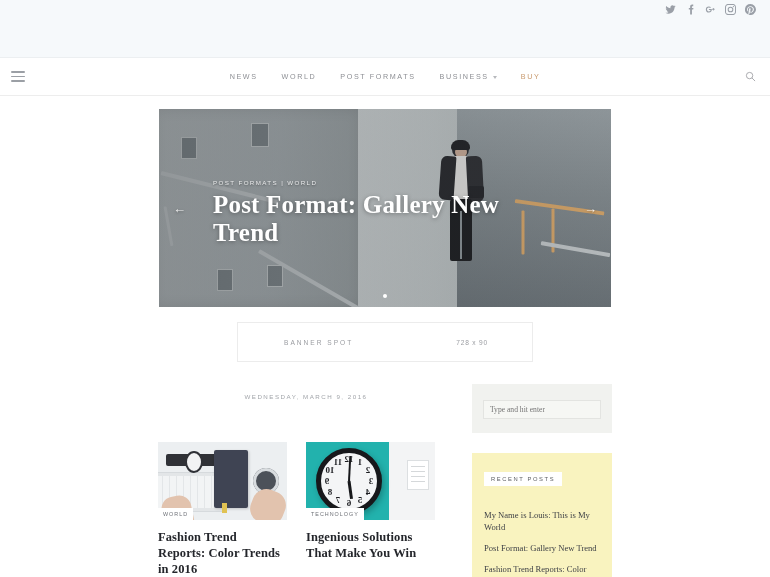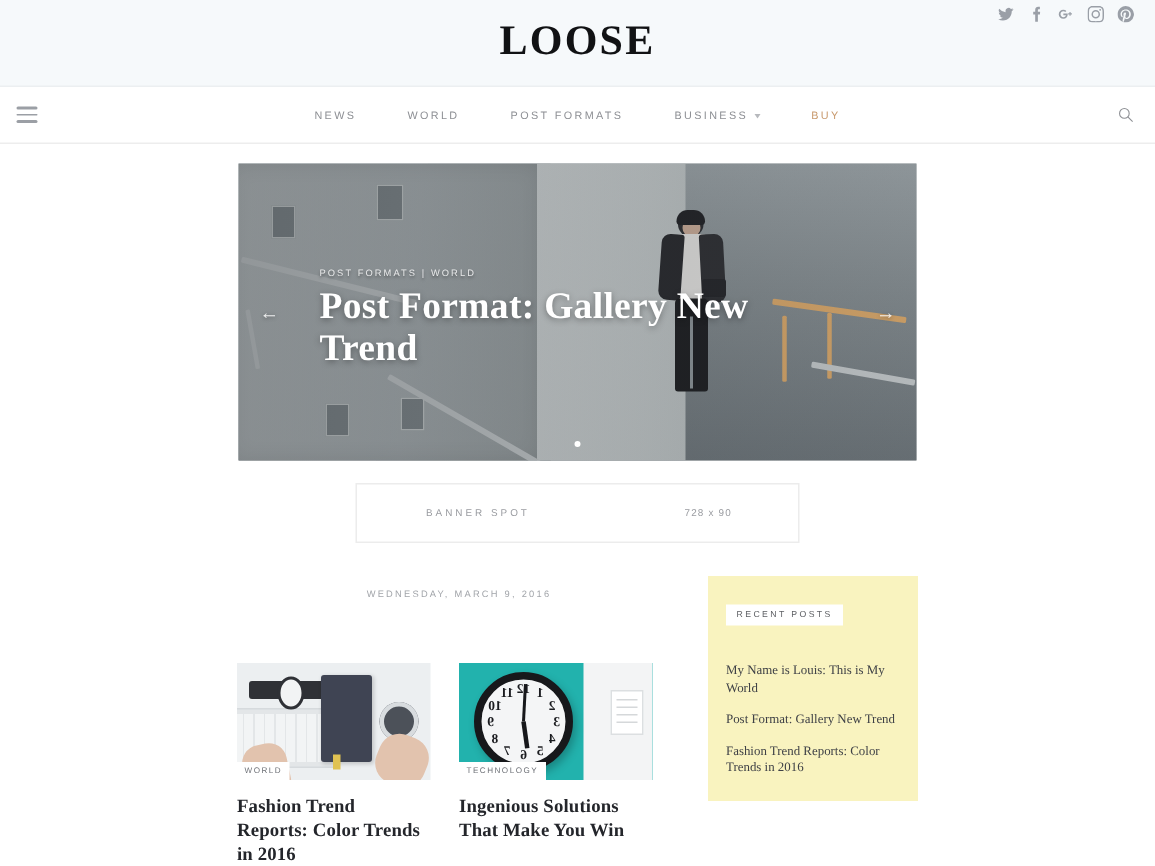--- a/index.html
+++ b/index.html
@@ -59,21 +59,21 @@
     left: 11px;
     width: 14px;
     display: flex; flex-direction: column; gap: 3px;
     cursor: pointer;
   }
   .hamburger i { display: block; height: 1.5px; background: #9b9fa5; border-radius: 1px; }
   .menu {
     margin: 0 auto;
     display: flex;
     align-items: center;
-    gap: 34px;
+    gap: 24px;
     list-style: none;
   }
   .menu li {
     font-size: 7.2px;
     letter-spacing: 1.6px;
     color: #8d8f94;
     text-transform: uppercase;
     cursor: pointer;
     white-space: nowrap;
     display: flex;
@@ -368,21 +368,20 @@
     color: #3f4146;
     margin-bottom: 9px;
     cursor: pointer;
   }
   .recent-list li:last-child { margin-bottom: 0; }
 </style>
 </head>
 <body>
 
 <header class="topbar">
-  <div class="logo">LOOSE</div>
   <div class="social">
     <a href="#" title="Twitter">
       <svg class="s-ico" viewBox="0 0 24 24">
           <path d="M23 4.9c-.8.4-1.7.7-2.6.8 1-.6 1.7-1.5 2-2.5-.9.5-1.9.9-2.9 1.1A4.5 4.5 0 0 0 11.7 8c0 .4 0 .7.1 1A12.8 12.8 0 0 1 2.5 4.1a4.5 4.5 0 0 0 1.4 6 4.4 4.4 0 0 1-2-.6v.1c0 2.2 1.5 4 3.6 4.4-.4.1-.8.2-1.2.2l-.8-.1a4.5 4.5 0 0 0 4.2 3.1A9 9 0 0 1 1 19.1a12.7 12.7 0 0 0 6.9 2c8.3 0 12.8-6.9 12.8-12.8v-.6c.9-.6 1.7-1.4 2.3-2.3z"></path>
         </svg>
     </a>
     <a href="#" title="Facebook">
       <svg class="s-ico" viewBox="0 0 24 24">
           <path d="M15.1 8.5V6.3c0-.9.2-1.4 1.6-1.4H18V1.2A23 23 0 0 0 15.6 1c-2.6 0-4.4 1.6-4.4 4.6v2.9H8.3v3.7h2.9V23h3.9V12.2h2.9l.4-3.7h-3.3z"></path>
         </svg>
@@ -536,20 +535,23 @@
           </div>
           <span class="card-badge">Technology</span>
         </div>
         <h3 class="card-title">Ingenious Solutions That Make You Win</h3>
       </article>
 
     </div>
   </div>
 
   <aside class="side-col">
+    <div class="widget-search">
+      <input type="text" placeholder="Type and hit enter" style="">
+    </div>
 
     <div class="widget-recent">
       <div class="widget-title">Recent Posts</div>
       <ul class="recent-list">
         <li>My Name is Louis: This is My World</li>
         <li>Post Format: Gallery New Trend</li>
         <li>Fashion Trend Reports: Color Trends in 2016</li>
 
       </ul>
     </div>

